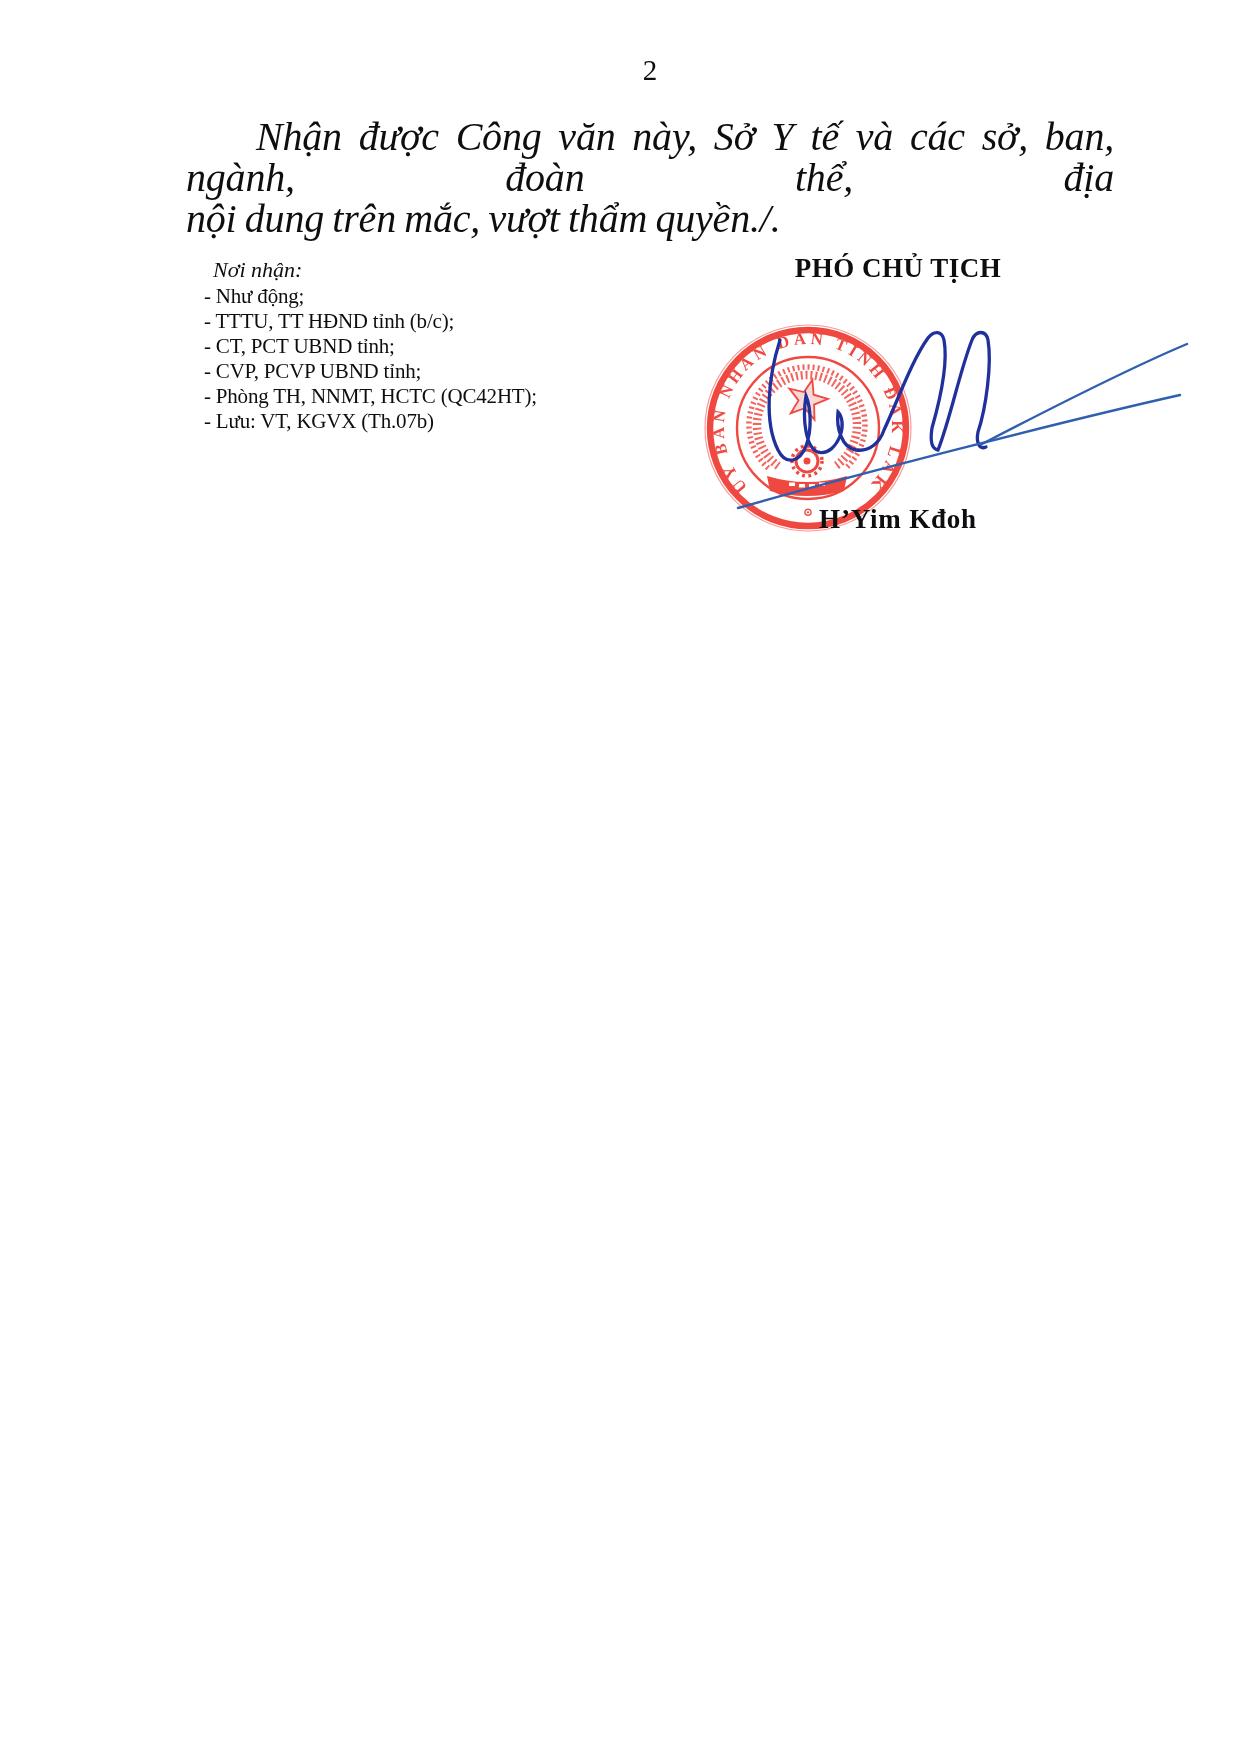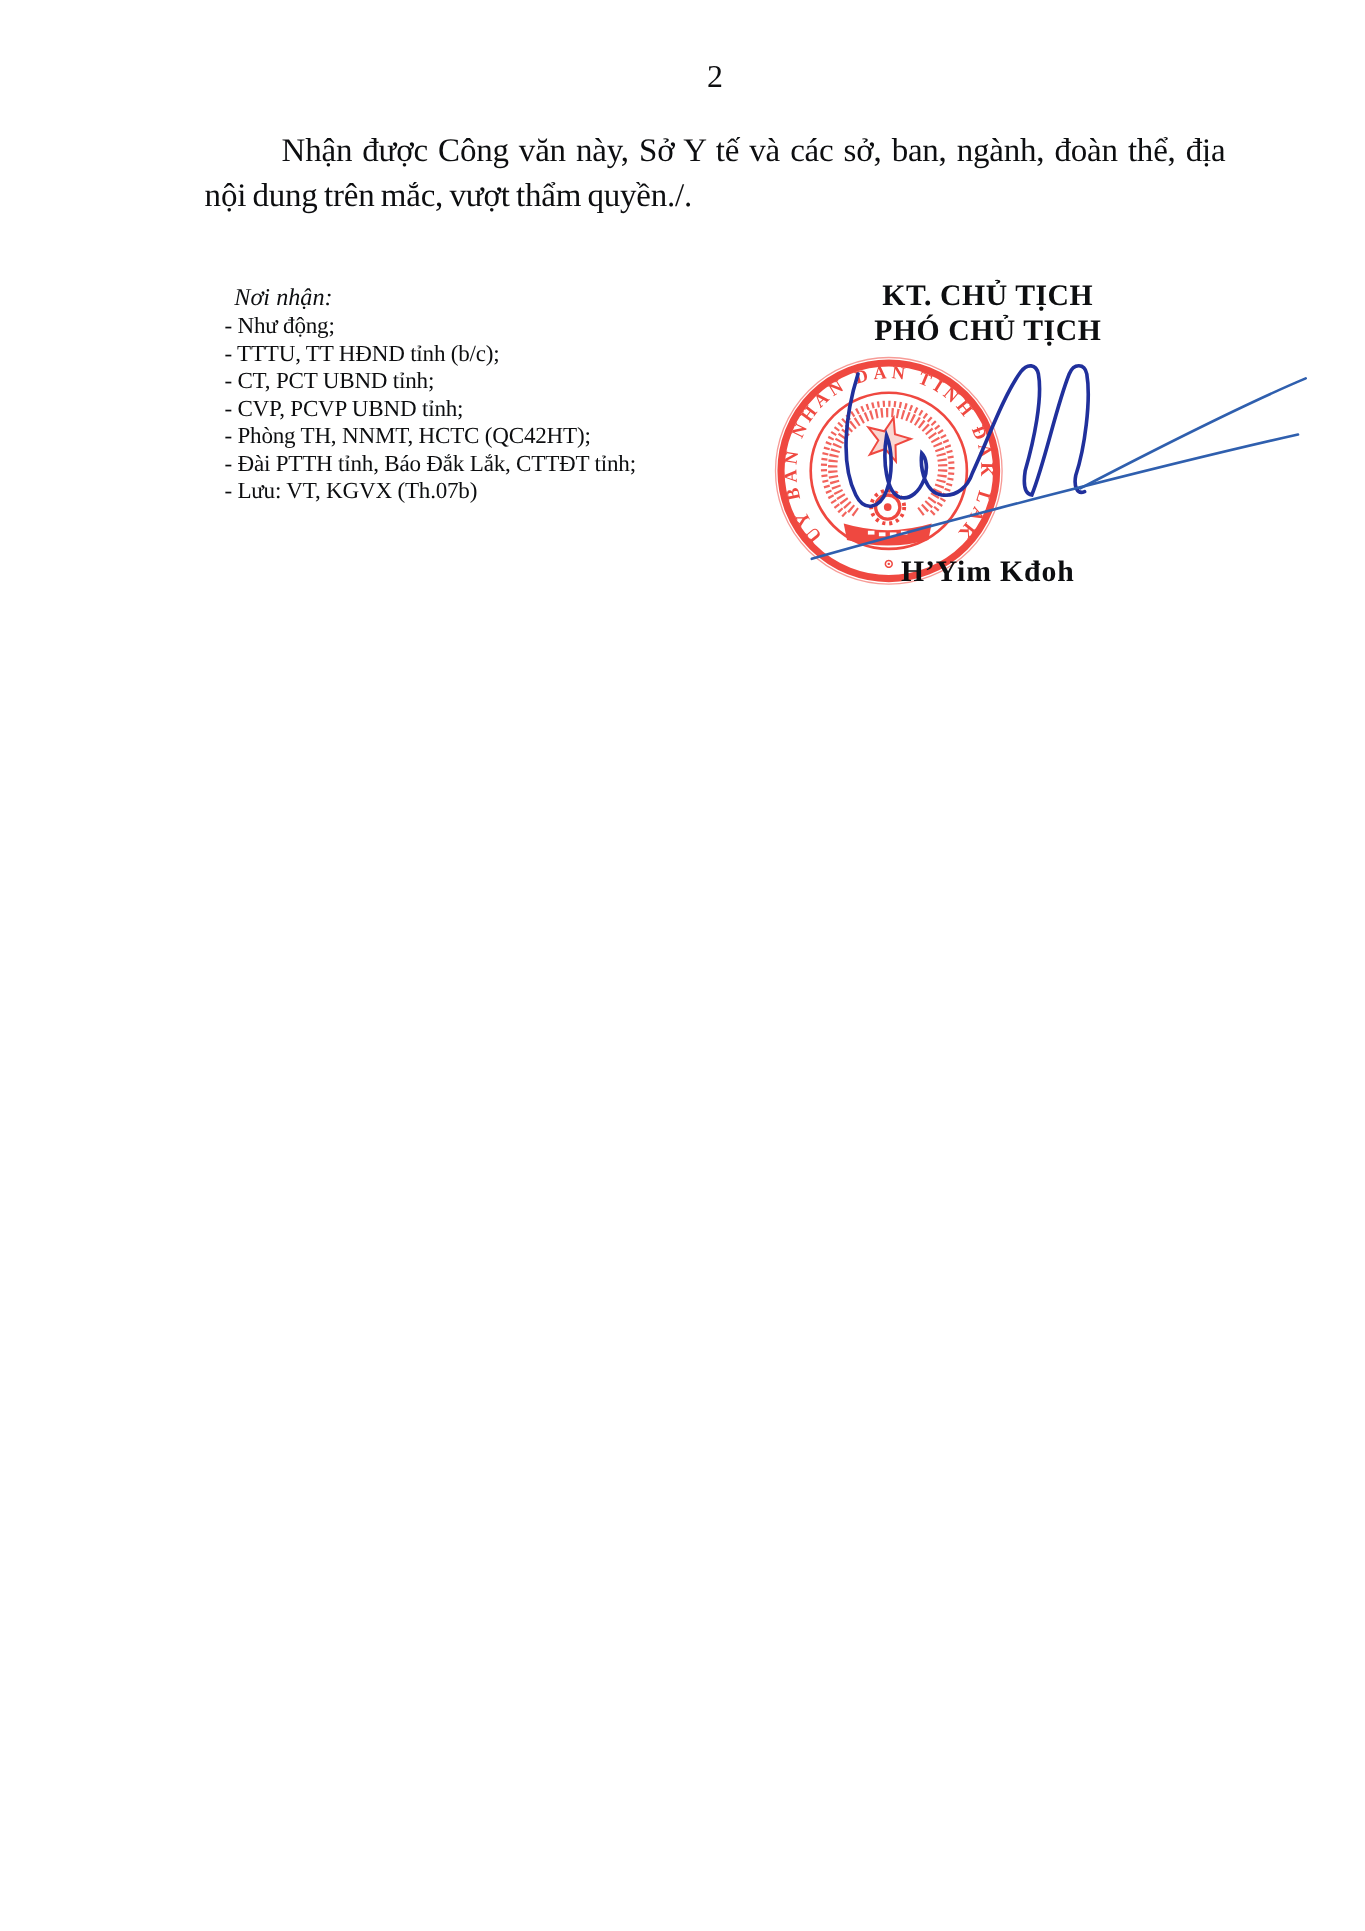--- a/index.html
+++ b/index.html
@@ -18,21 +18,21 @@
     font-family:"Liberation Serif","DejaVu Serif",serif;
     color:var(--text-black);
     overflow:hidden;
   }
   .page-number{
     position:absolute;left:186px;top:54px;width:928px;
     text-align:center;font-size:29px;
   }
   .body-paragraph{
     position:absolute;left:186px;top:116px;width:928px;
-    font-size:30px;line-height:41px;word-spacing:-1.5px;letter-spacing:-0.2px;
+    font-size:40px;line-height:41px;word-spacing:-1.5px;letter-spacing:-0.2px;font-style:italic;
   }
   .body-paragraph .line{text-align:justify;text-align-last:justify;}
   .body-paragraph .line.first{text-indent:70px;}
   .body-paragraph .line.last{text-align:left;text-align-last:left;}
   .recipients{
     position:absolute;left:204px;top:256px;width:470px;
   }
   .recipients-heading{
     font-weight:normal;font-style:italic;
     font-size:22px;line-height:28px;
@@ -86,26 +86,24 @@
     <div class="line last">nội dung trên mắc, vượt thẩm quyền./.</div>
   </div>
 
   <div class="recipients">
     <div class="recipients-heading">Nơi nhận:</div>
     <div class="recipient-item">- Như động;</div>
     <div class="recipient-item">- TTTU, TT HĐND tỉnh (b/c);</div>
     <div class="recipient-item">- CT, PCT UBND tỉnh;</div>
     <div class="recipient-item">- CVP, PCVP UBND tỉnh;</div>
     <div class="recipient-item">- Phòng TH, NNMT, HCTC (QC42HT);</div>
-    <div class="recipient-item">- Đài PTTH tỉnh, Báo Đắk Lắk, CTTĐT tỉnh;</div>
     <div class="recipient-item">- Lưu: VT, KGVX (Th.07b)</div>
   </div>
 
   <div class="sig-titles">
-    <div>KT. CHỦ TỊCH</div>
     <div>PHÓ CHỦ TỊCH</div>
   </div>
 
   <svg class="seal-svg" width="230" height="230" viewBox="0 0 230 230">
     <defs>
       <path id="sealArc" d="M 64.4 182.1 A 84 84 0 1 1 165.6 182.1"></path>
     </defs>
     <circle class="s-ring-outline" cx="115" cy="115" r="103"></circle>
     <circle class="s-ring-outer" cx="115" cy="115" r="98"></circle>
     <circle class="s-ring-inner" cx="115" cy="115" r="71"></circle>

